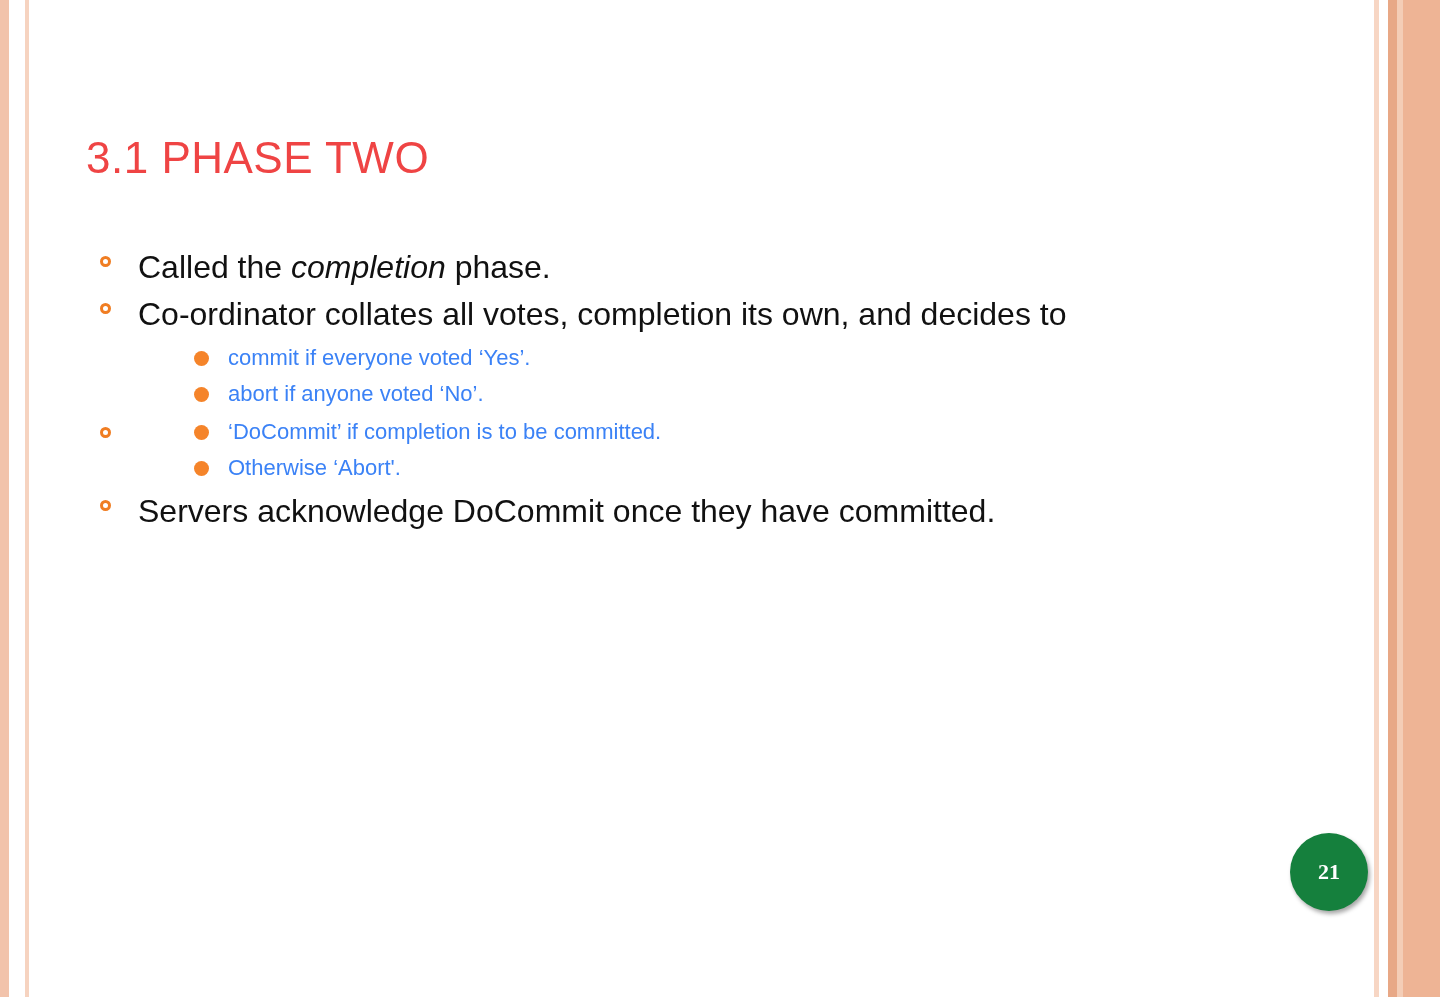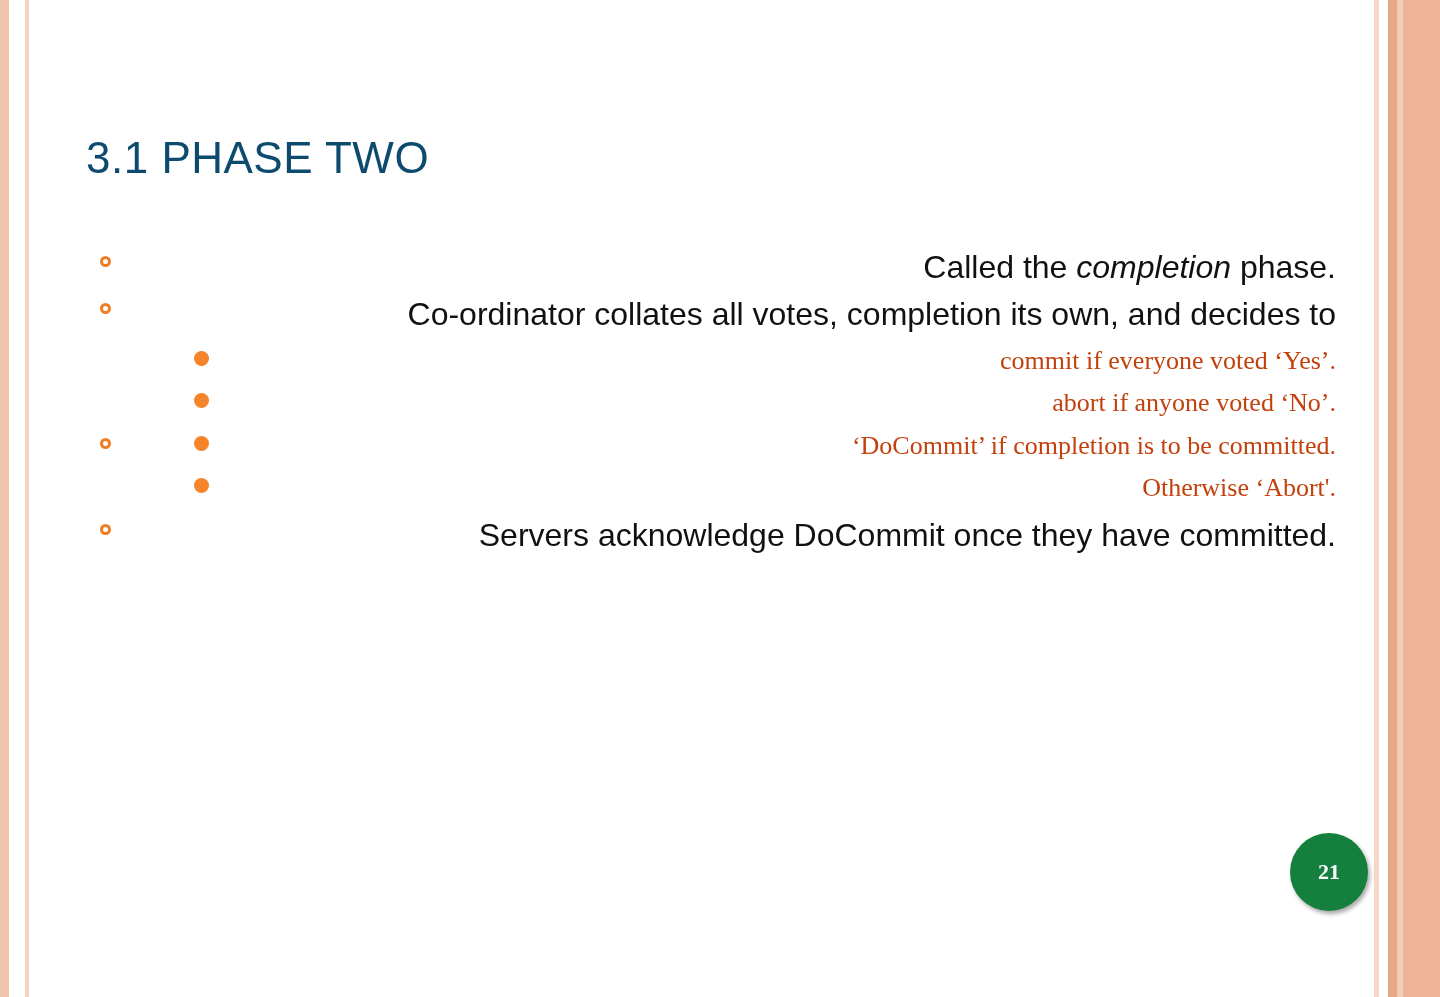--- a/index.html
+++ b/index.html
@@ -70,37 +70,36 @@
     width: 37px; height: 997px;
     background: #eeb495;
   }
   
   .title {
     position: absolute;
     left: 86px;
     top: 133px;
     font-size: 44px;
     letter-spacing: 0.5px;
-    color: #0c4a6e;
+    color: #ef4444;
     font-weight: normal;
     font-family: "Liberation Sans", sans-serif;
     white-space: nowrap;
   }
   
   .body-area {
     position: absolute;
     left: 96px;
     top: 245px;
     width: 1240px;
   }
   ul.lvl1 {
     list-style: none;
     margin: 0;
     padding: 0;
-    text-align: right;
   }
   li.l1 {
     position: relative;
     padding-left: 42px;
     font-size: 32px;
     line-height: 1.42;
     color: #111111;
     margin-bottom: 2px;
   }
   li.l1 > .bullet-o {
@@ -114,25 +113,24 @@
     box-sizing: border-box;
   }
   ul.lvl2 {
     list-style: none;
     margin: 4px 0 6px 0;
     padding: 0 0 0 52px;
   }
   li.l2 {
     position: relative;
     padding-left: 38px;
-    font-size: 26px;
+    font-size: 22px;
     line-height: 1.45;
-    color: #c2410c;
+    color: #3b82f6;
     margin-bottom: 4px;
-    font-family: Liberation Serif, serif;
   }
   li.l2 > .bullet-d {
     position: absolute;
     left: 4px;
     top: 9px;
     width: 15px;
     height: 15px;
     background: #f5842a;
     border-radius: 50%;
   }

